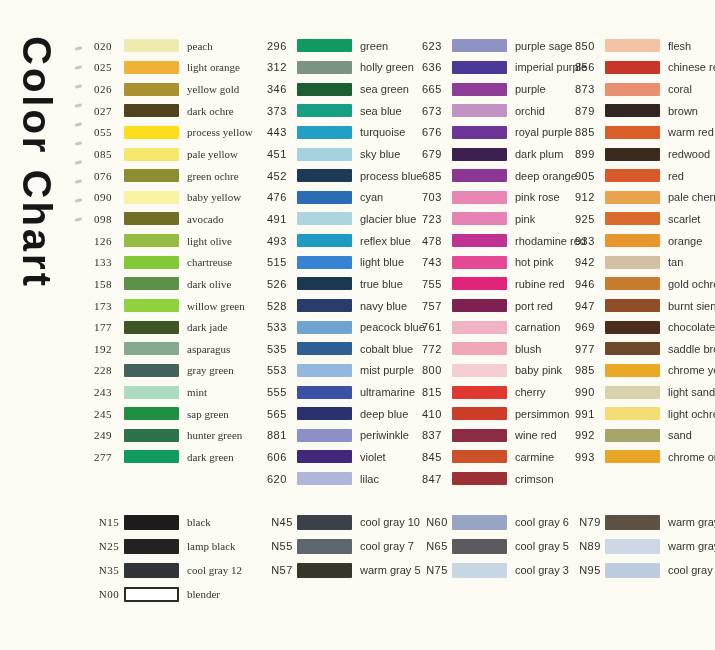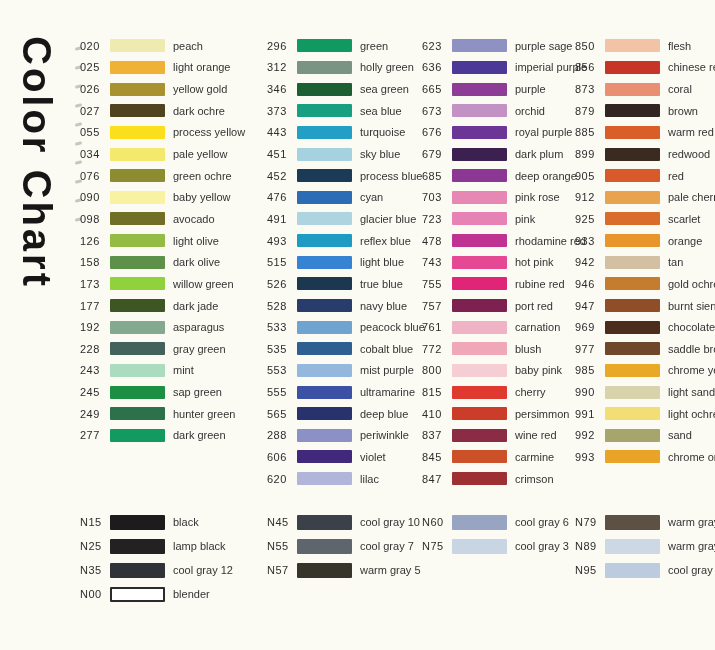--- a/index.html
+++ b/index.html
@@ -14,26 +14,26 @@
     font-size:40px; font-weight:bold; letter-spacing:3px;
     color:#161616; white-space:nowrap;
   }
   .binding-marks {
     position:absolute; left:75px; top:47px;
     display:flex; flex-direction:column; gap:16px;
   }
   .mark { width:7px; height:3px; background:#c8c7bf; border-radius:2px; transform:rotate(-12deg); }
   .col { position:absolute; top:35px; }
   .col.neutral { top:510px; }
-  .col1 { left:80px; }
+  .col1 { left:94px;font-family:Liberation Serif, serif; }
   .col2 { left:267px; }
   .col3 { left:422px; }
   .col4 { left:575px; }
   .row { display:flex; align-items:center; height:21.65px; white-space:nowrap; }
-  .neutral .row { height:24px; }
+  .neutral .row { height:24px;text-align:center; }
   .code { width:30px; flex:none; font-size:11px; color:#2d2d2d; letter-spacing:0.5px; }
   .swatch { width:55px; height:13px; flex:none; box-sizing:border-box; border-radius:1px; }
   .neutral .swatch { height:15px; }
   .swatch.outlined { background:#ffffff; border:2px solid #2b2b2b; }
   .name { margin-left:8px; font-size:11px; color:#343434; }
 </style>
 </head>
 <body>
 
 <div class="page-title">Color Chart</div>
@@ -71,21 +71,21 @@
     <span class="code">027</span>
     <span class="swatch" style="background: rgb(79, 68, 31);"></span>
     <span class="name">dark ochre</span>
   </div>
     <div class="row">
     <span class="code">055</span>
     <span class="swatch" style="background: rgb(252, 223, 28);"></span>
     <span class="name">process yellow</span>
   </div>
     <div class="row">
-    <span class="code">034</span>
+    <span class="code">085</span>
     <span class="swatch" style="background: rgb(245, 233, 109);"></span>
     <span class="name">pale yellow</span>
   </div>
     <div class="row">
     <span class="code">076</span>
     <span class="swatch" style="background: rgb(141, 140, 48);"></span>
     <span class="name">green ochre</span>
   </div>
     <div class="row">
     <span class="code">090</span>
@@ -96,20 +96,25 @@
     <span class="code">098</span>
     <span class="swatch" style="background: rgb(113, 111, 38);"></span>
     <span class="name">avocado</span>
   </div>
     <div class="row">
     <span class="code">126</span>
     <span class="swatch" style="background: rgb(148, 188, 68);"></span>
     <span class="name">light olive</span>
   </div>
     <div class="row">
+    <span class="code">133</span>
+    <span class="swatch" style="background: rgb(131, 200, 56);"></span>
+    <span class="name">chartreuse</span>
+  </div>
+    <div class="row">
     <span class="code">158</span>
     <span class="swatch" style="background: rgb(93, 144, 72);"></span>
     <span class="name">dark olive</span>
   </div>
     <div class="row">
     <span class="code">173</span>
     <span class="swatch" style="background: rgb(144, 210, 62);"></span>
     <span class="name">willow green</span>
   </div>
     <div class="row">
@@ -233,21 +238,21 @@
     <span class="code">555</span>
     <span class="swatch" style="background: rgb(60, 81, 163);"></span>
     <span class="name">ultramarine</span>
   </div>
     <div class="row">
     <span class="code">565</span>
     <span class="swatch" style="background: rgb(40, 51, 109);"></span>
     <span class="name">deep blue</span>
   </div>
     <div class="row">
-    <span class="code">288</span>
+    <span class="code">881</span>
     <span class="swatch" style="background: rgb(139, 144, 198);"></span>
     <span class="name">periwinkle</span>
   </div>
     <div class="row">
     <span class="code">606</span>
     <span class="swatch" style="background: rgb(66, 40, 123);"></span>
     <span class="name">violet</span>
   </div>
     <div class="row">
     <span class="code">620</span>
@@ -504,20 +509,25 @@
     <span class="name">warm gray 5</span>
   </div>
   </div>
 <div class="col neutral col3">
     <div class="row">
     <span class="code">N60</span>
     <span class="swatch" style="background: rgb(151, 165, 194);"></span>
     <span class="name">cool gray 6</span>
   </div>
     <div class="row">
+    <span class="code">N65</span>
+    <span class="swatch" style="background: rgb(93, 90, 94);"></span>
+    <span class="name">cool gray 5</span>
+  </div>
+    <div class="row">
     <span class="code">N75</span>
     <span class="swatch" style="background: rgb(200, 213, 226);"></span>
     <span class="name">cool gray 3</span>
   </div>
   </div>
 <div class="col neutral col4">
     <div class="row">
     <span class="code">N79</span>
     <span class="swatch" style="background: rgb(93, 81, 67);"></span>
     <span class="name">warm gray 2</span>

